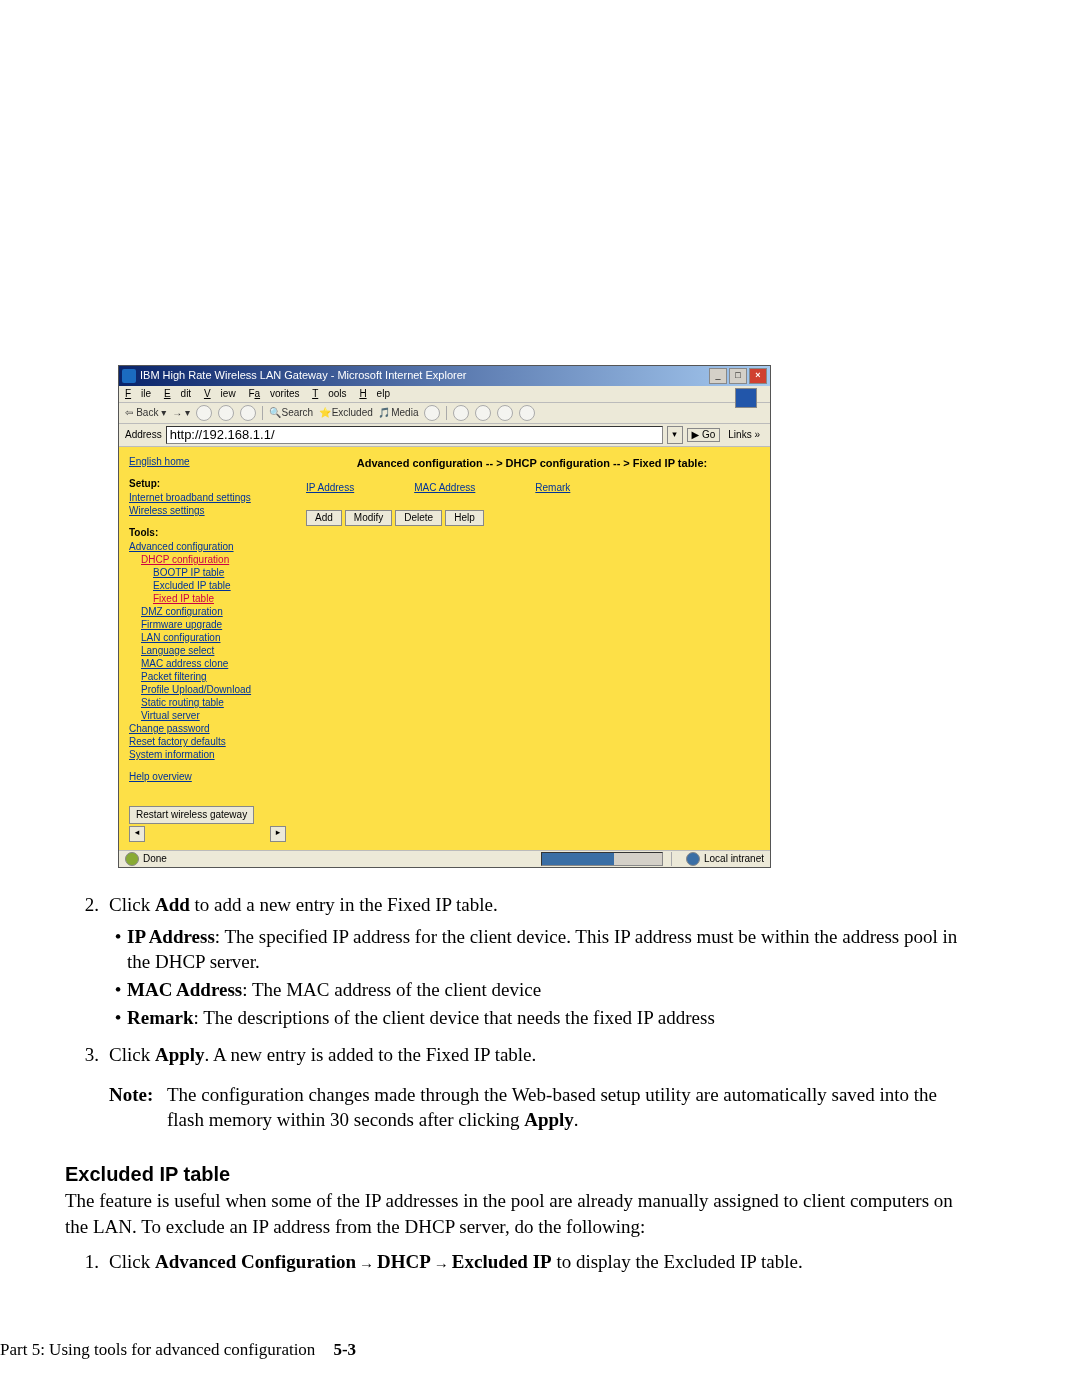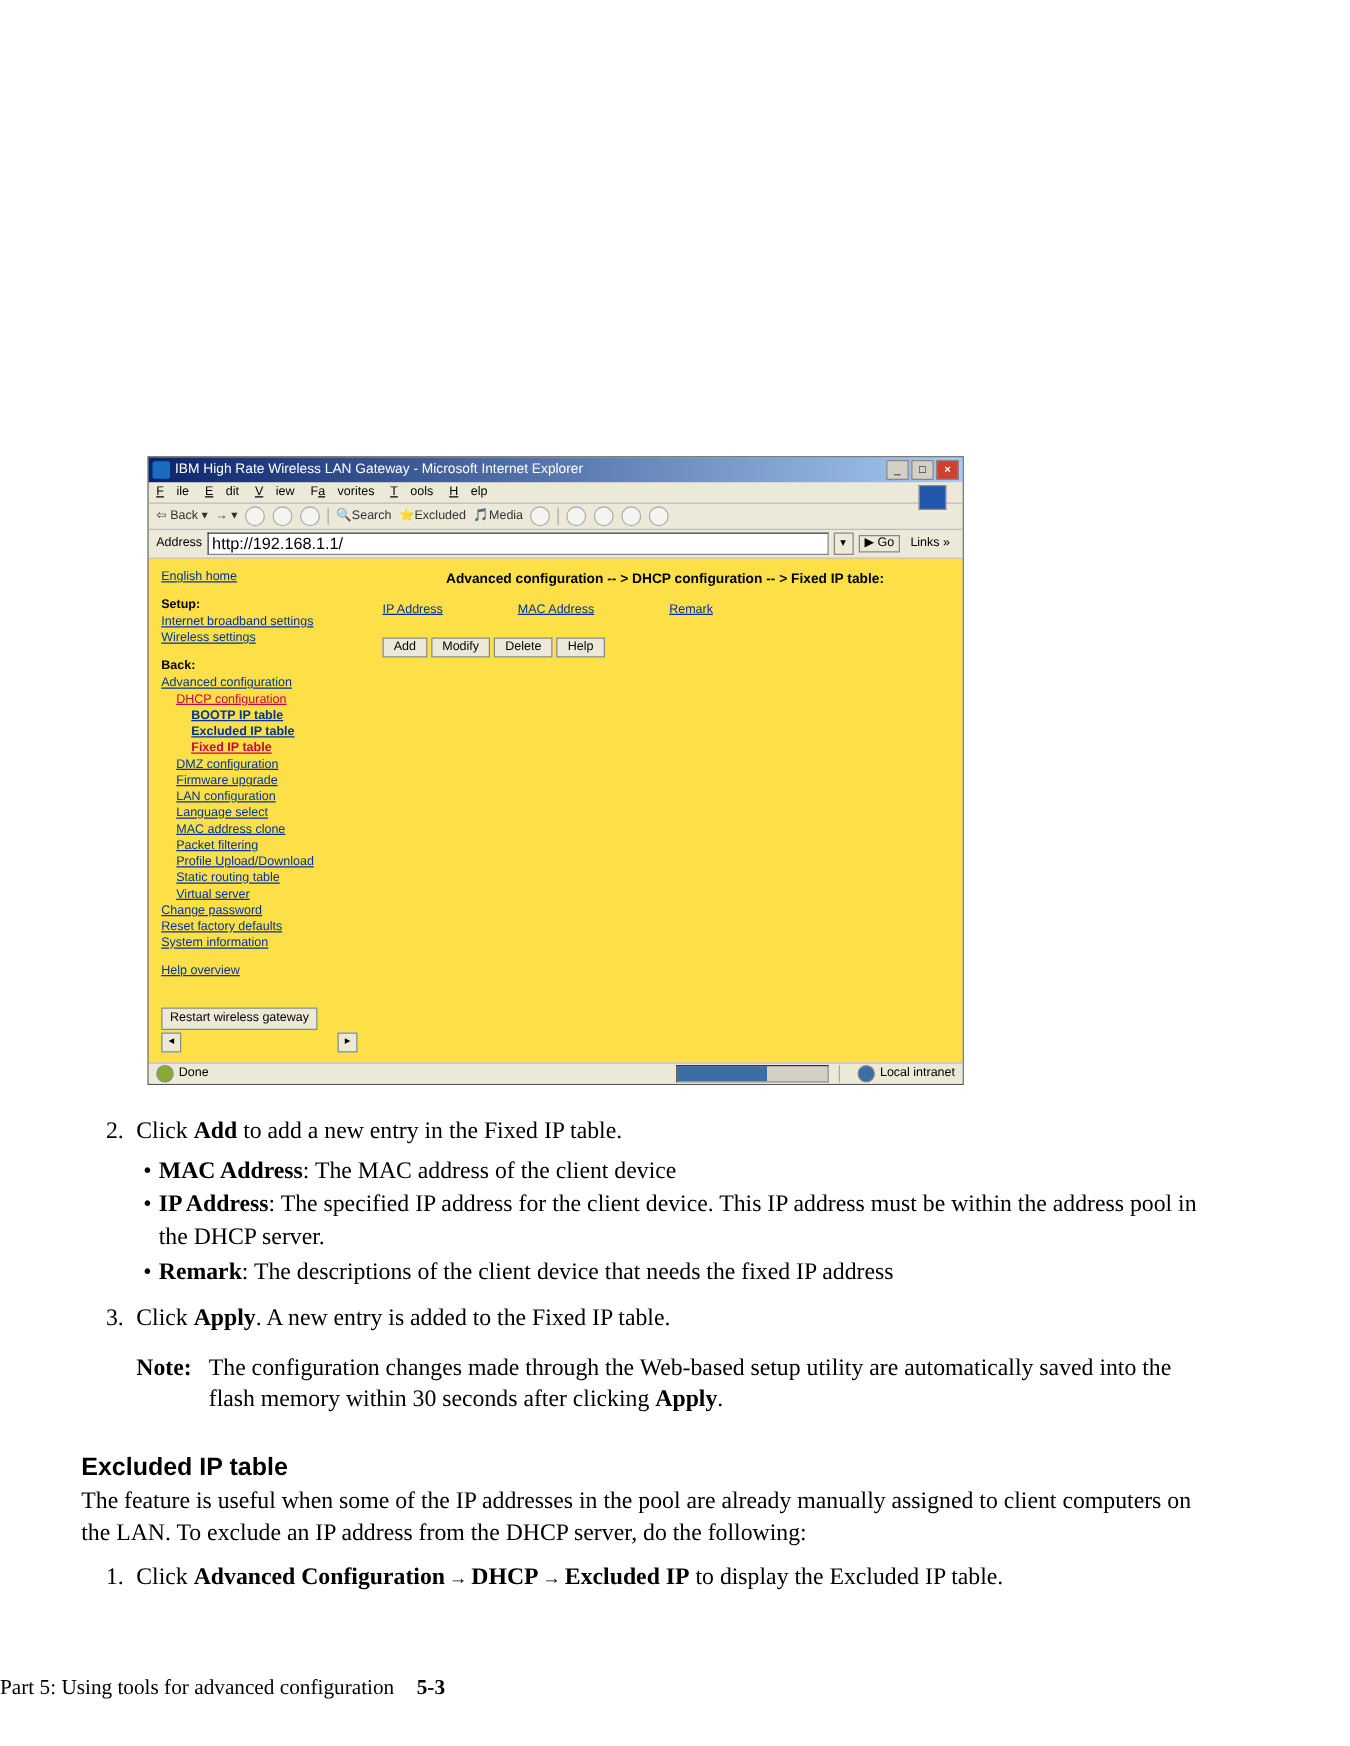--- a/index.html
+++ b/index.html
@@ -121,21 +121,21 @@
   .sidebar {
     width:175px;
     padding:8px 8px 8px 10px;
     box-sizing:border-box;
     font-size:10px;
   }
   .sidebar a { color:#003399; text-decoration: underline; display:block; margin:1px 0; }
   .sidebar .current { color:#c04; text-decoration: underline; }
   .sidebar .hdr { font-weight:bold; margin-top:10px; margin-bottom:2px; text-decoration:none; color:#000; display:block;}
   .sidebar .sub { margin-left:12px; }
-  .sidebar .sub2 { margin-left:24px;font-weight:bold; }
+  .sidebar .sub2 { margin-left:24px; }
   .restart-btn {
     margin-top:22px;
     border:1px solid #888;
     background:#ece9d8;
     padding:2px 6px;
     font-size:10px;
     display:inline-block;
   }
   .scroll-lr {
     display:flex; justify-content:space-between;
@@ -285,21 +285,21 @@
         <span class="dropbtn">▾</span>
         <span class="go">▶ <span>Go</span></span>
         <span class="links">Links »</span>
       </div>
       <div class="content-row">
         <div class="sidebar">
           <a>English home</a>
           <span class="hdr">Setup:</span>
           <a>Internet broadband settings</a>
           <a>Wireless settings</a>
-          <span class="hdr">Back:</span>
+          <span class="hdr">Tools:</span>
           <a>Advanced configuration</a>
           <a class="sub current">DHCP configuration</a>
           <a class="sub2">BOOTP IP table</a>
           <a class="sub2">Excluded IP table</a>
           <a class="sub2 current">Fixed IP table</a>
           <a class="sub">DMZ configuration</a>
           <a class="sub">Firmware upgrade</a>
           <a class="sub">LAN configuration</a>
           <a class="sub">Language select</a>
           <a class="sub">MAC address clone</a>
@@ -349,24 +349,24 @@
   </div>
 
   <div class="doc">
     <ol class="numlist" style="margin-left:-44px">
       <li>
         <span class="num">2.</span>
         <div>
           <span>Click </span><b>Add</b><span> to add a new entry in the Fixed IP table.</span>
           <ul class="bullets">
             <li>
-                <div><b>MAC Address</b><span>: The MAC address of the client device</span></div>
+                <div><b>IP Address</b><span>: The specified IP address for the client device. This IP address must be within the address pool in the DHCP server.</span></div>
               </li>
             <li>
-                <div><b>IP Address</b><span>: The specified IP address for the client device. This IP address must be within the address pool in the DHCP server.</span></div>
+                <div><b>MAC Address</b><span>: The MAC address of the client device</span></div>
               </li>
             <li>
                 <div><b>Remark</b><span>: The descriptions of the client device that needs the fixed IP address</span></div>
               </li>
           </ul>
         </div>
       </li>
       <li>
         <span class="num">3.</span>
         <div>

